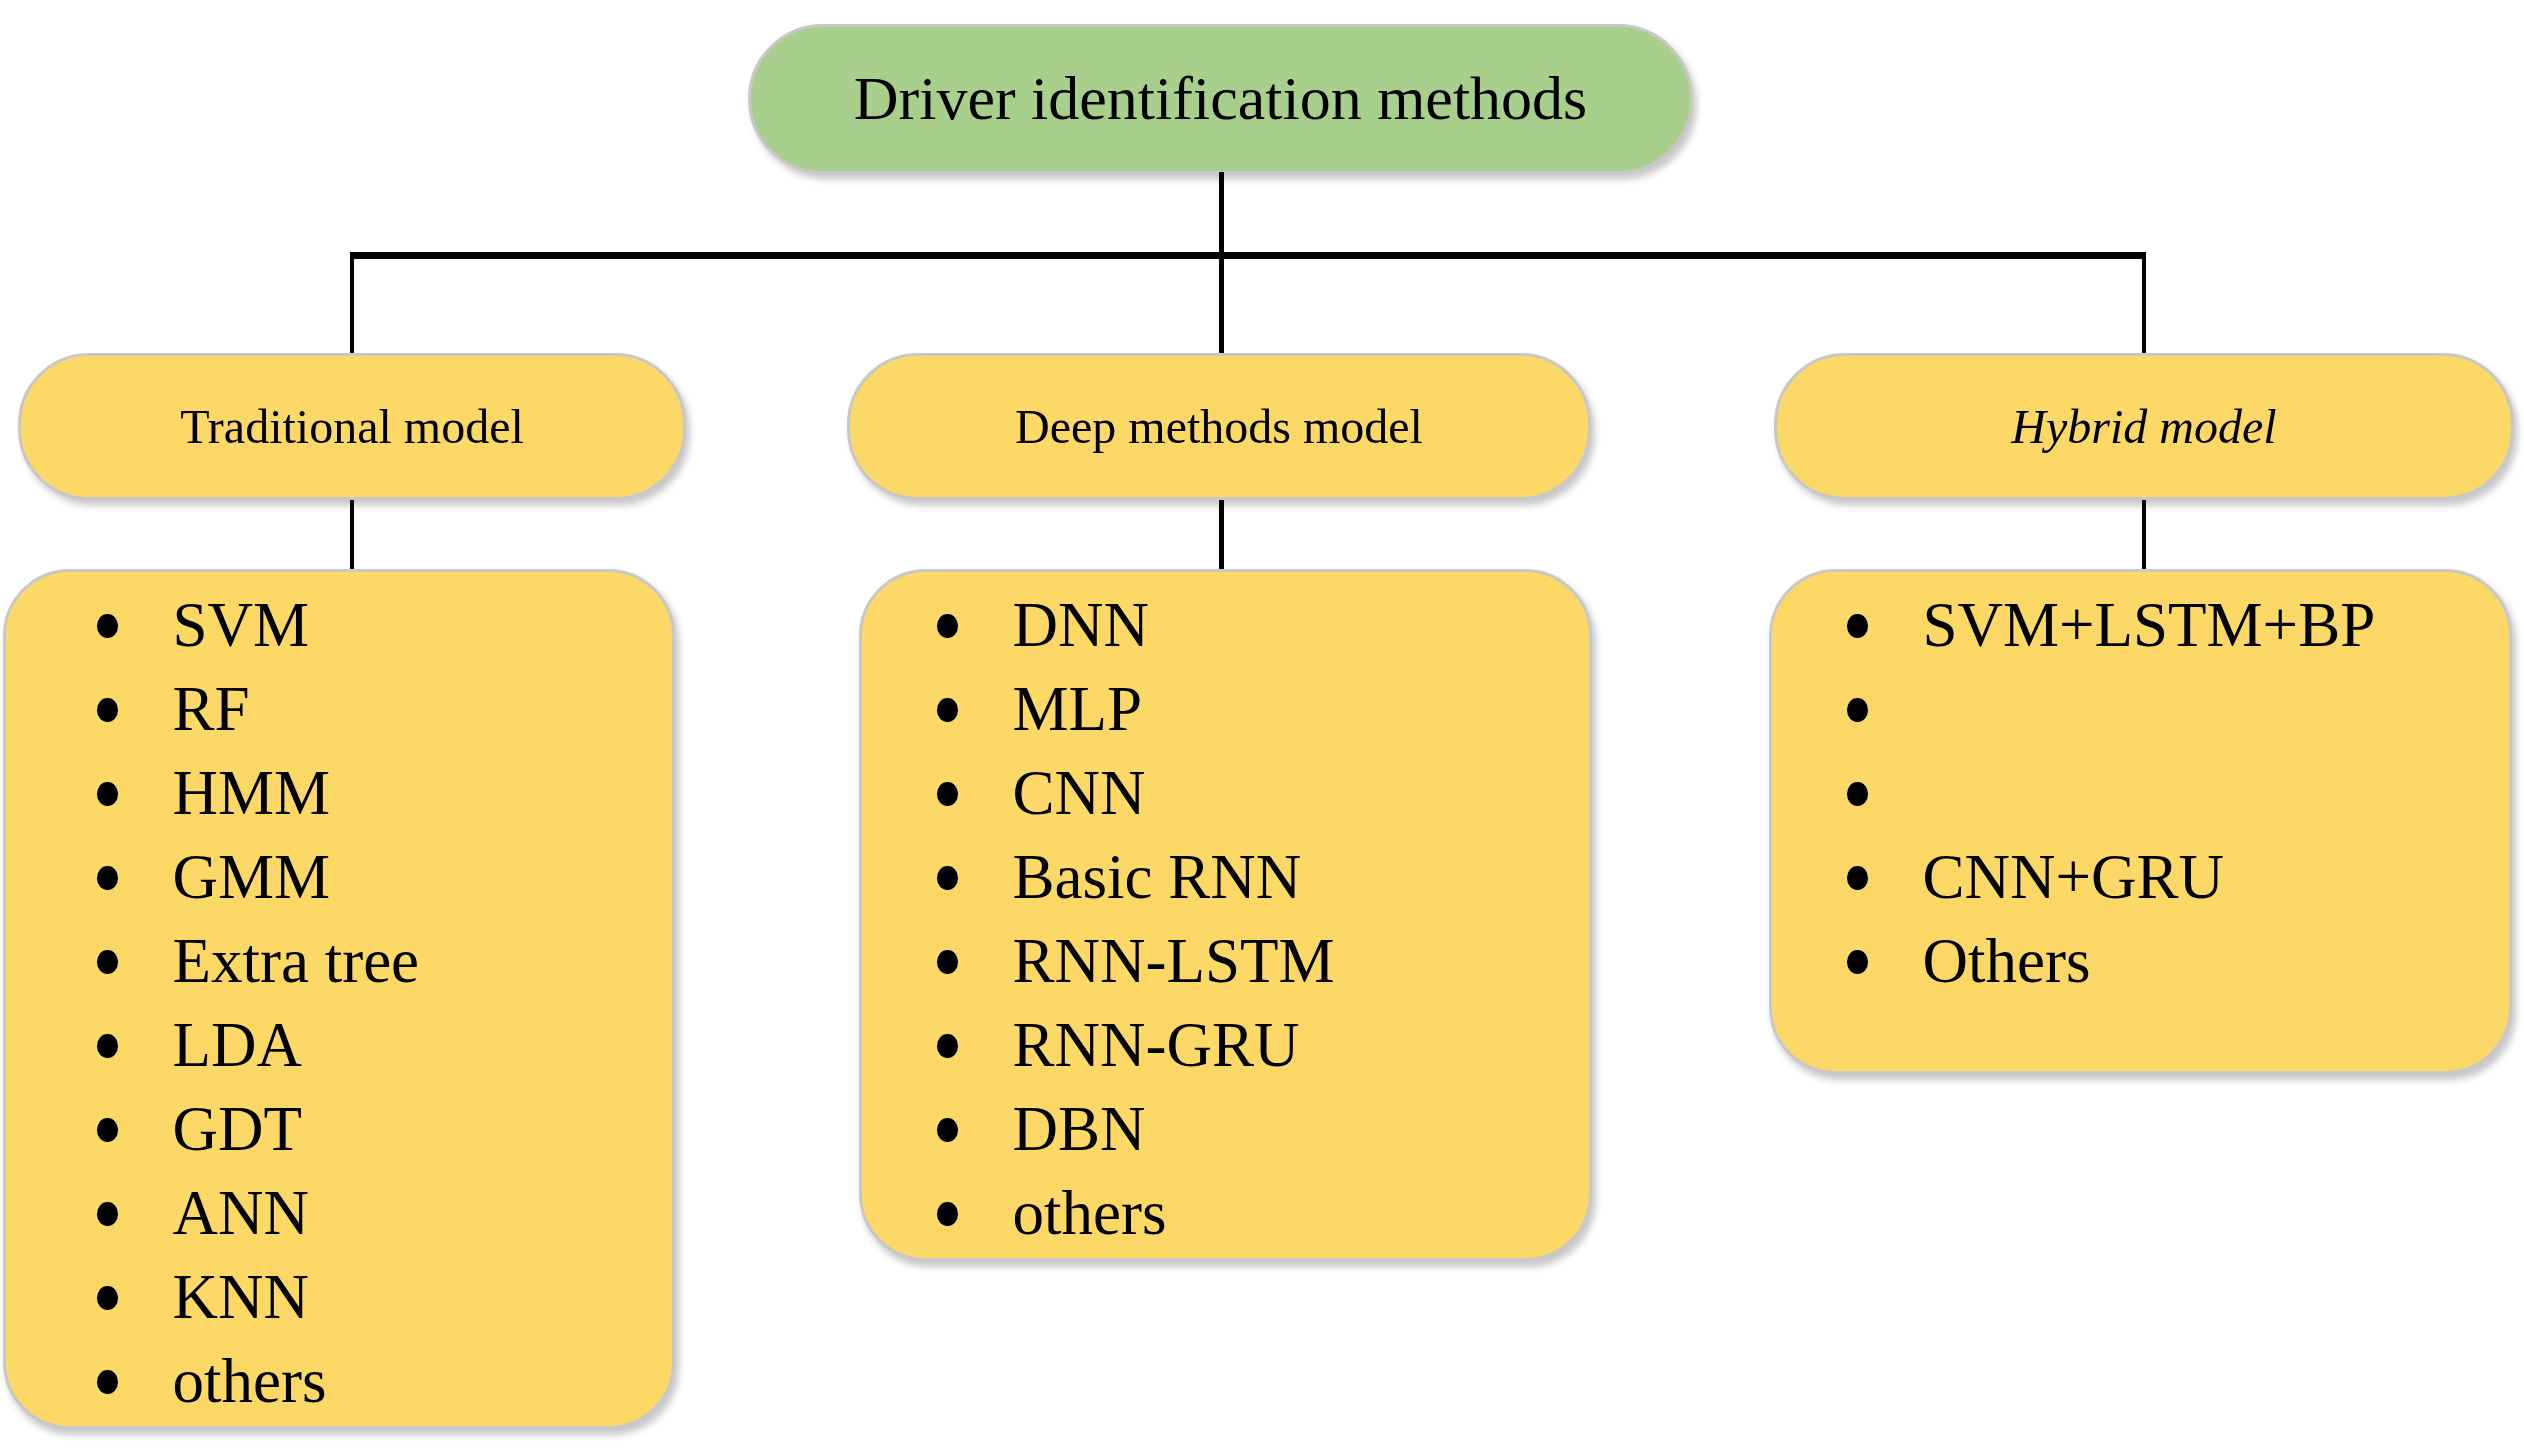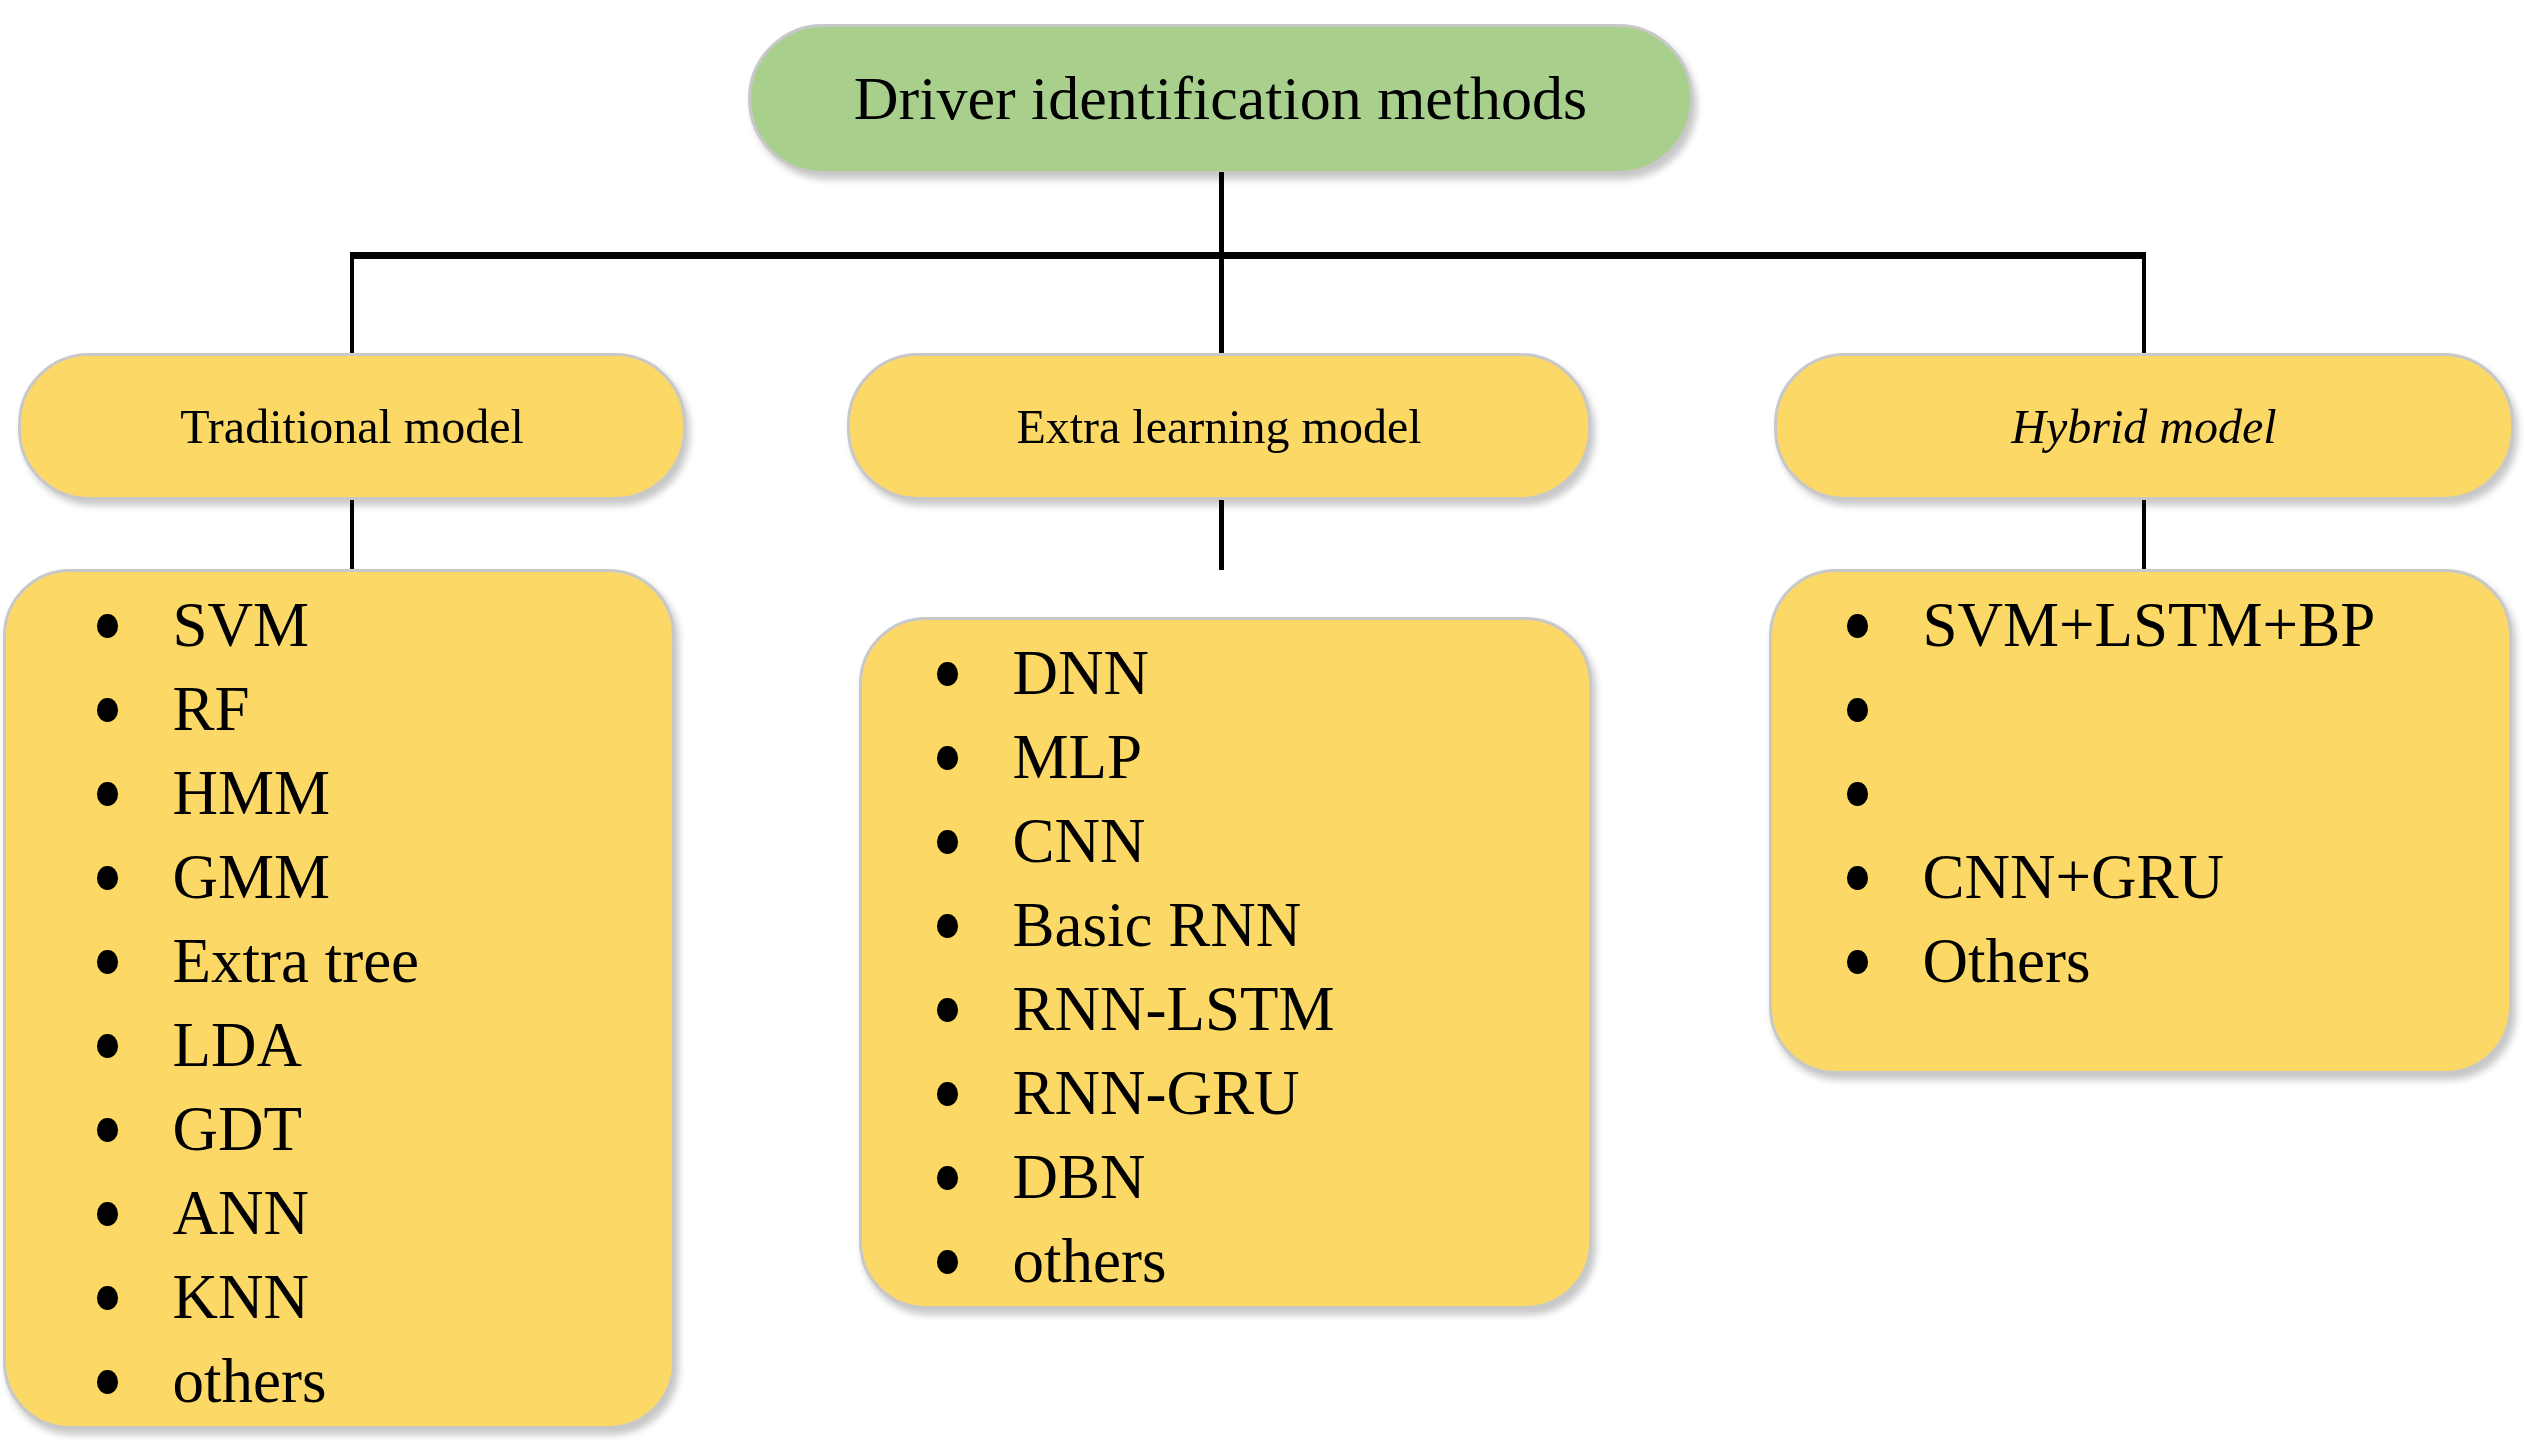--- a/index.html
+++ b/index.html
@@ -82,21 +82,21 @@
   <div class="connector" style="left:1219px; top:254px; width:4.7px; height:101px;"></div>
   <div class="connector" style="left:2142px; top:254px; width:3.9px; height:101px;"></div>
   <div class="connector" style="left:350px; top:498px; width:3.9px; height:72px;"></div>
   <div class="connector" style="left:1219px; top:498px; width:4.7px; height:72px;"></div>
   <div class="connector" style="left:2142px; top:498px; width:3.9px; height:72px;"></div>
 
   <div class="node header-node" style="left:18px; top:353px; width:668px; height:147px;">
     <span>Traditional model</span>
   </div>
   <div class="node header-node" style="left:847px; top:353px; width:744px; height:147px;">
-    <span>Extra learning model</span>
+    <span>Deep methods model</span>
   </div>
   <div class="node header-node" style="left:1774px; top:353px; width:740px; height:147px;font-style:italic;">
     <span>Hybrid model</span>
   </div>
 
   <div class="node list-box" style="left:3px; top:569px; width:672px; height:860px;padding-left:16px;">
     <ul class="method-list">
       <li>
           <span class="bullet"></span>
           <span>SVM</span>
@@ -133,21 +133,21 @@
           <span class="bullet"></span>
           <span>KNN</span>
         </li>
       <li>
           <span class="bullet"></span>
           <span>others</span>
         </li>
     </ul>
   </div>
 
-  <div class="node list-box" style="left:859px; top:569px; width:733px; height:692px;margin-top:48px;">
+  <div class="node list-box" style="left:859px; top:569px; width:733px; height:692px;">
     <ul class="method-list">
       <li>
           <span class="bullet"></span>
           <span>DNN</span>
         </li>
       <li>
           <span class="bullet"></span>
           <span>MLP</span>
         </li>
       <li>

